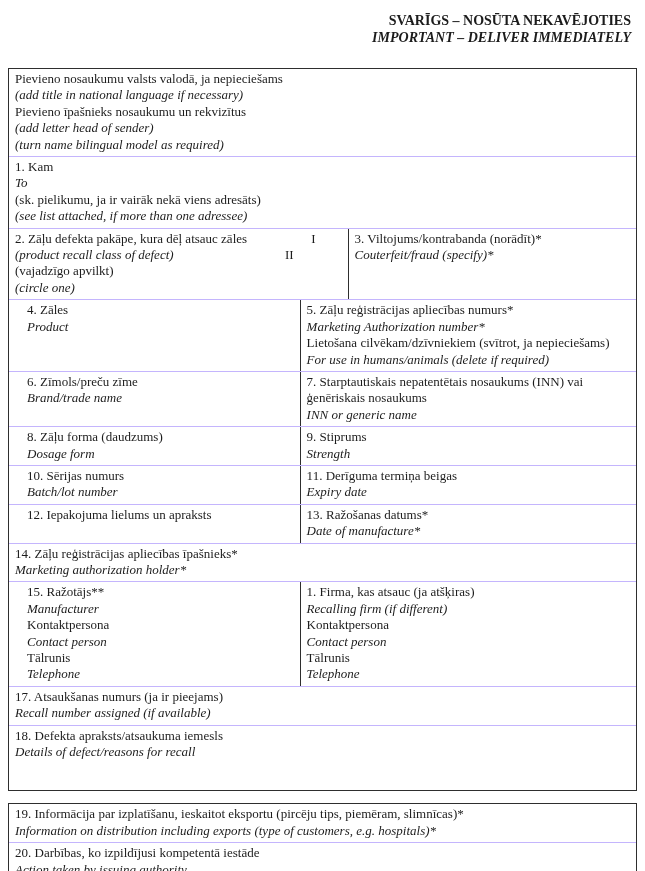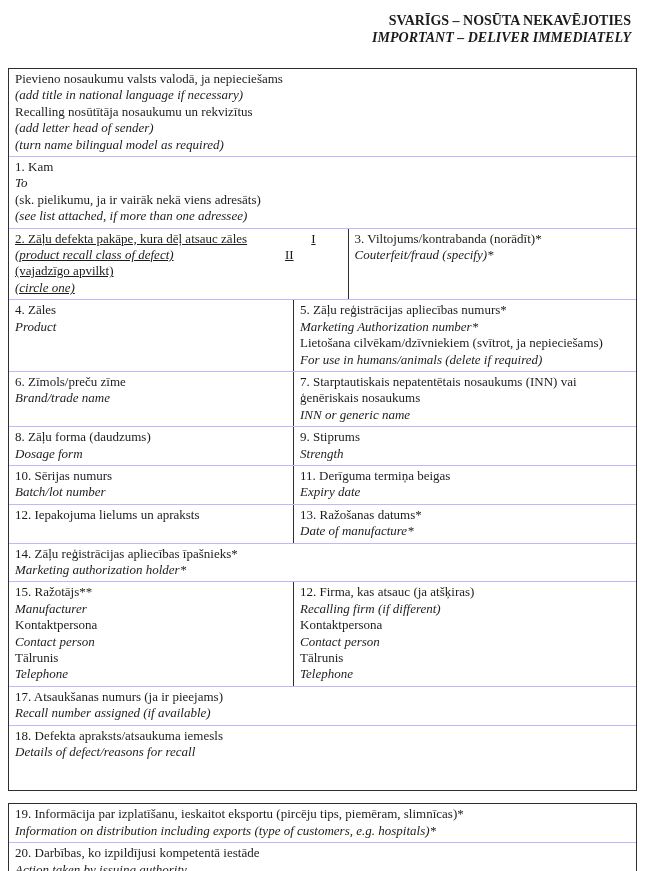--- a/index.html
+++ b/index.html
@@ -29,23 +29,23 @@
   }
   .tbl2 { margin-top: 12px; }
   .row { display: flex; border-top: 1px solid #c4b5fd; }
   .row:first-child { border-top: none; }
   .cell {
     box-sizing: border-box;
     padding: 2px 8px 3px 6px;
   }
   .cell + .cell { border-left: 1px solid #2e2e2e; }
   .full { width: 100%; }
-  .w54  { width: 54%; text-decoration: underline; }
+  .w54  { width: 54%; }
   .w46  { width: 46%; }
-  .wL   { width: 45.3%; }
+  .wL   { width: 45.3%; margin-left: 12px; }
   .wR   { width: 54.7%; }
 
   .line { font-size: 13px; line-height: 16.4px; }
   .en   { font-style: italic; }
   .flexline { display: flex; justify-content: space-between; }
   .mark { font-style: normal; }
   .mark-1 { margin-right: 24px; }
   .mark-2 { margin-right: 46px; }
   .cell-tall { padding-bottom: 30px; }
 </style>
@@ -58,21 +58,21 @@
     <div class="t1">SVARĪGS – NOSŪTA NEKAVĒJOTIES</div>
     <div class="t2">IMPORTANT – DELIVER IMMEDIATELY</div>
   </div>
 
   <div class="tbl">
 
     <div class="row">
       <div class="cell full">
         <div class="line lv">Pievieno nosaukumu valsts valodā, ja nepieciešams</div>
         <div class="line en">(add title in national language if necessary)</div>
-        <div class="line lv">Recalling nosūtītāja nosaukumu un rekvizītus</div>
+        <div class="line lv">Pievieno īpašnieks nosaukumu un rekvizītus</div>
         <div class="line en">(add letter head of sender)</div>
         <div class="line en">(turn name bilingual model as required)</div>
       </div>
     </div>
 
     <div class="row">
       <div class="cell full">
         <div class="line lv">1. Kam</div>
         <div class="line en">To</div>
         <div class="line lv">(sk. pielikumu, ja ir vairāk nekā viens adresāts)</div>
@@ -165,21 +165,21 @@
     <div class="row">
       <div class="cell wL">
         <div class="line lv">15. Ražotājs**</div>
         <div class="line en">Manufacturer</div>
         <div class="line lv">Kontaktpersona</div>
         <div class="line en">Contact person</div>
         <div class="line lv">Tālrunis</div>
         <div class="line en">Telephone</div>
       </div>
       <div class="cell wR">
-        <div class="line lv">12. Firma, kas atsauc (ja atšķiras)</div>
+        <div class="line lv">1. Firma, kas atsauc (ja atšķiras)</div>
         <div class="line en">Recalling firm (if different)</div>
         <div class="line lv">Kontaktpersona</div>
         <div class="line en">Contact person</div>
         <div class="line lv">Tālrunis</div>
         <div class="line en">Telephone</div>
       </div>
     </div>
 
     <div class="row">
       <div class="cell full">

